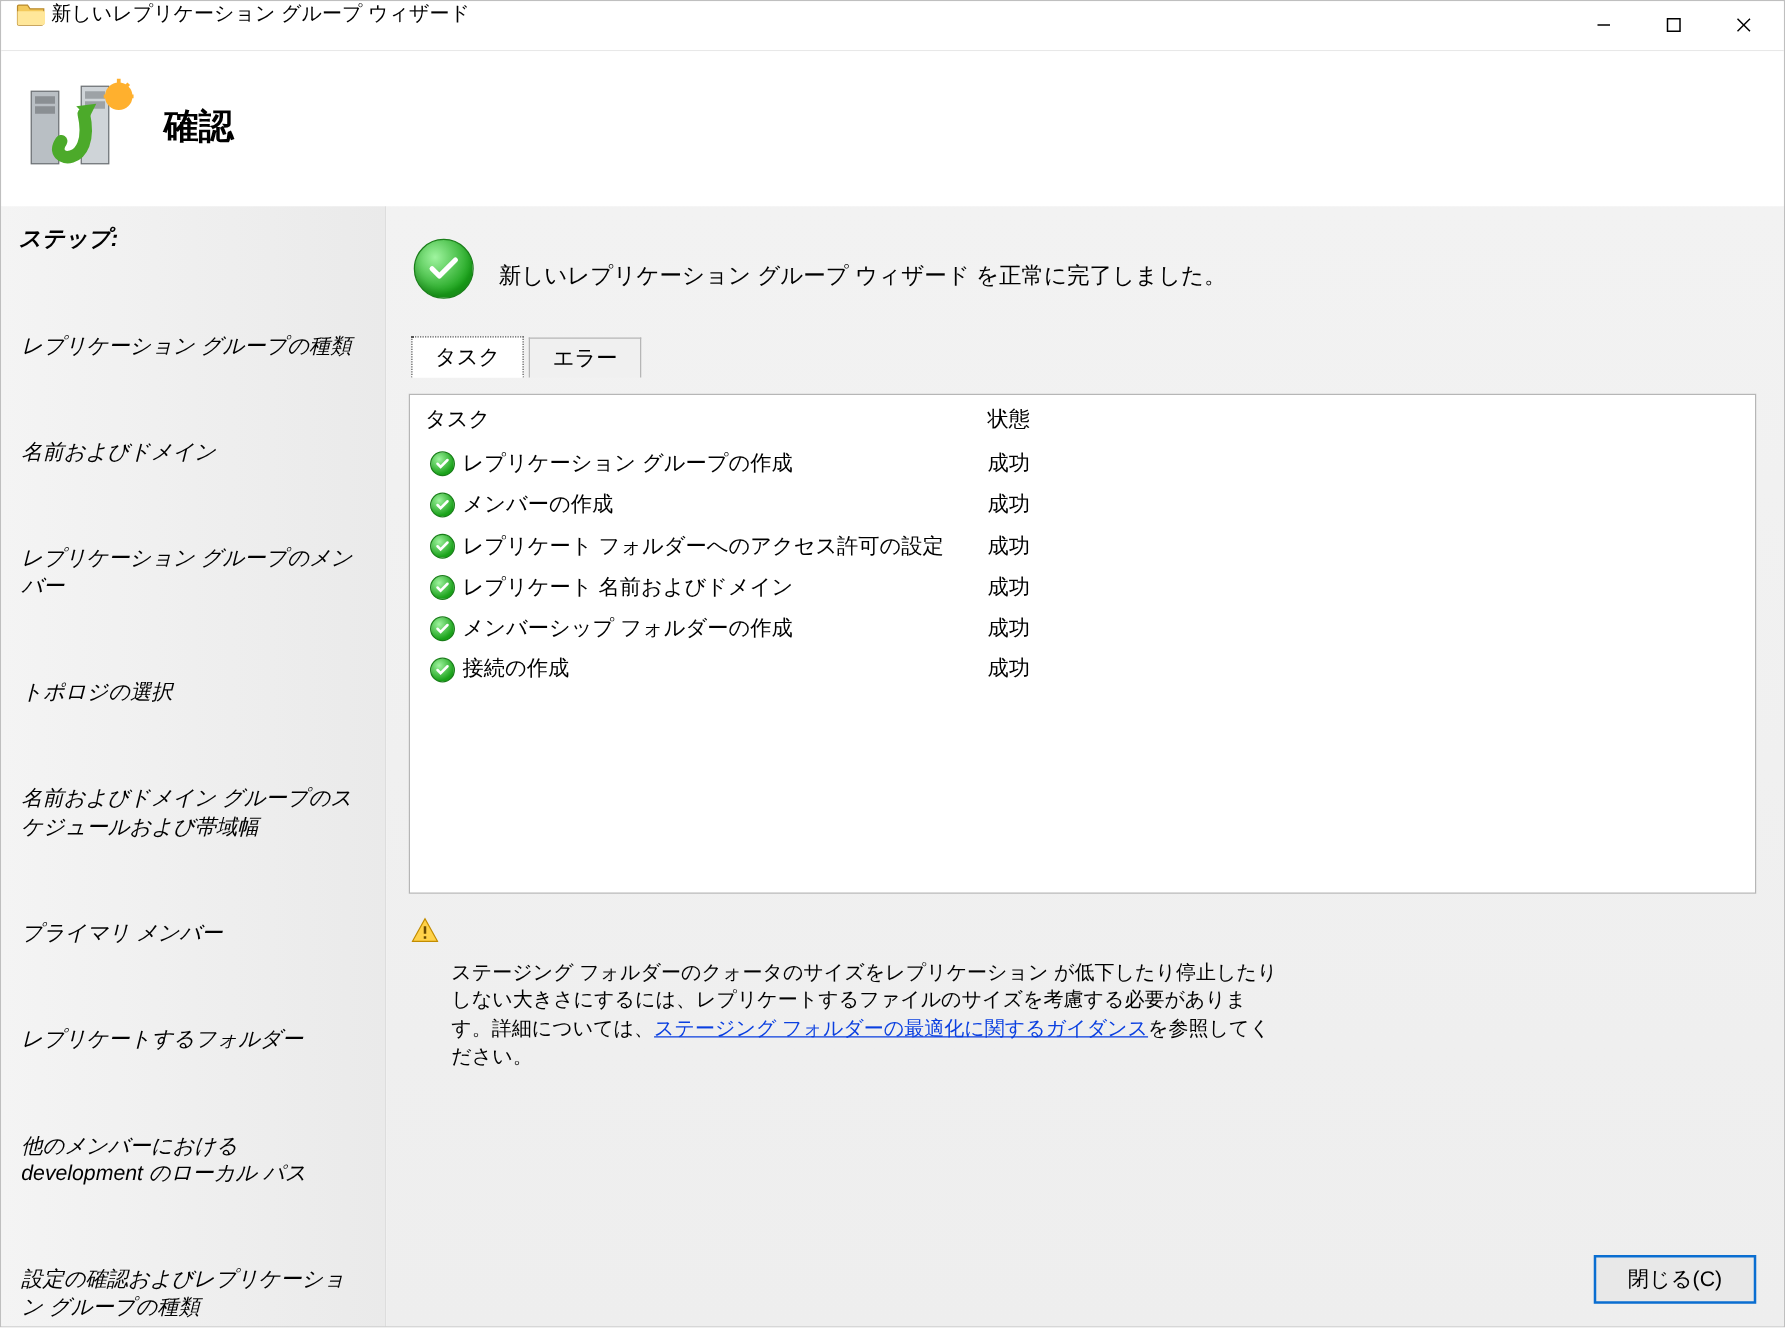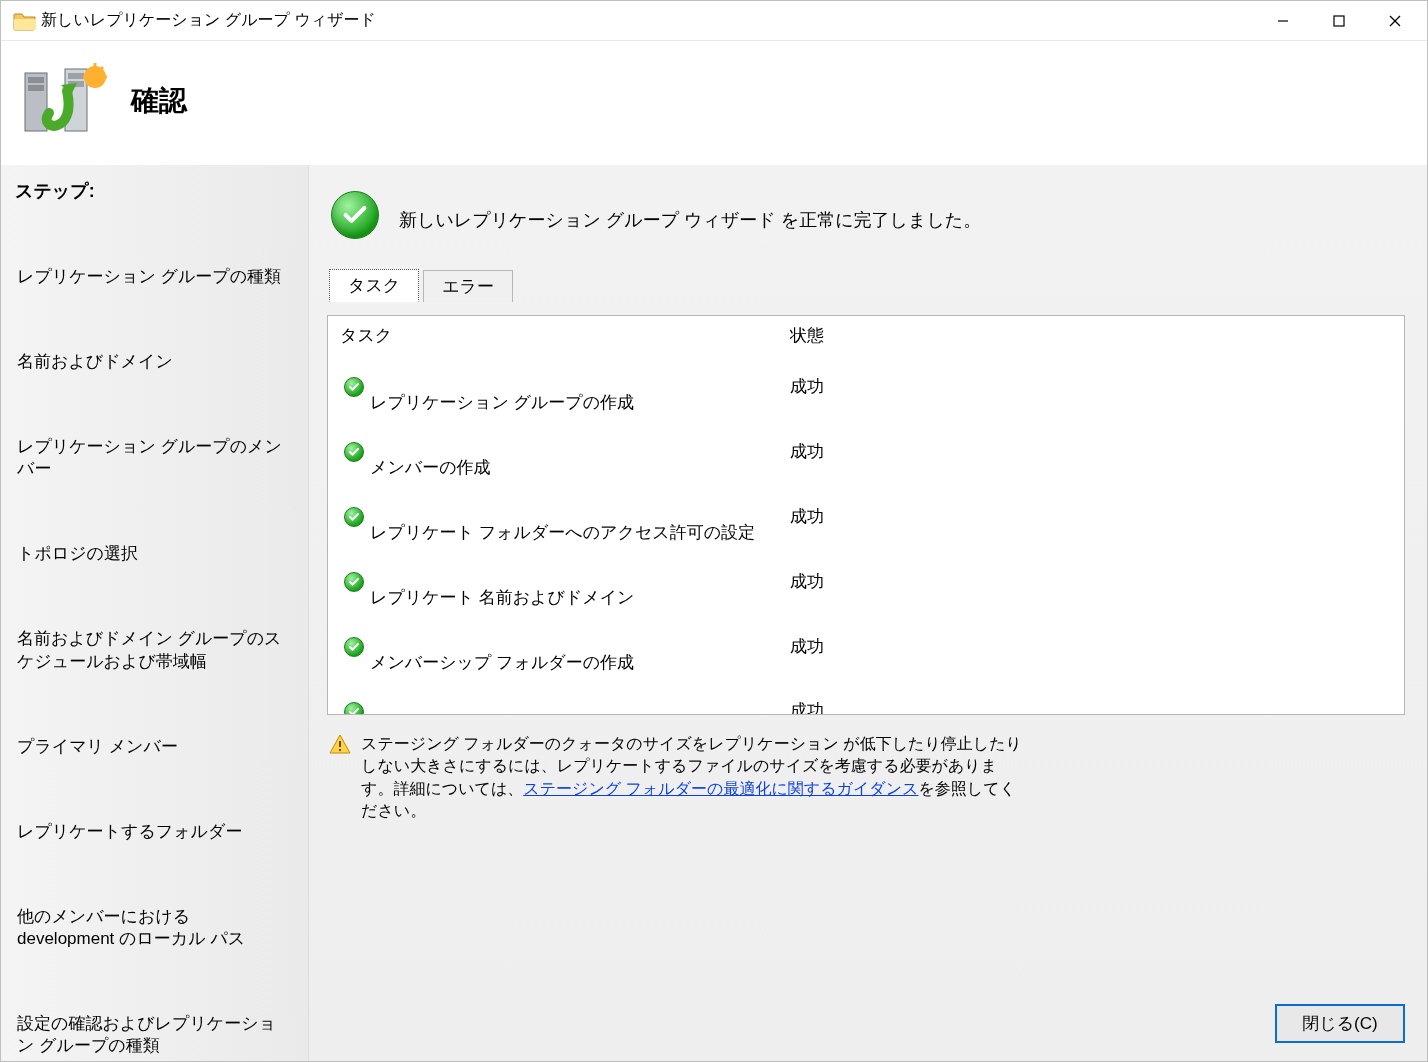--- a/index.html
+++ b/index.html
@@ -7,39 +7,39 @@
   font-family: "Yu Gothic UI", "Meiryo", "MS PGothic", sans-serif;
   font-size: 15px;
   background: #fff;
   width: 1428px;
   height: 1062px;
   overflow: hidden;
   color: #000;
 }
 .window { display:flex; flex-direction:column; height:100%; border:1px solid #bfbfbf; }
 .titlebar {
-  display:flex; align-items:center; height:40px;
+  display:flex; height:40px;
   padding:0 4px 0 12px; background:#fff; border-bottom:1px solid #e8e8e8;
 }
 .titlebar .title { flex:1; font-size:16px; padding-left:4px; }
 .win-controls { display:flex; }
 .win-btn { width:56px; height:38px; display:flex; align-items:center; justify-content:center; cursor:default; }
 .win-btn svg { width:14px; height:14px; }
 .header-area {
   display:flex; align-items:center; gap:24px; padding:20px 20px 24px 16px;
   background:#fff;
 }
 .wizard-icon { width:90px; height:80px; display:flex; align-items:center; justify-content:center; }
 .page-title { font-size:28px; font-weight:700; }
 .content { display:flex; flex:1; min-height:0; }
 .sidebar {
   width:308px; flex:none;
   background:linear-gradient(to right,#f4f4f4,#eaeaea);
   border-right:1px solid #ddd;
-  display:flex; flex-direction:column; gap:12px; padding: 8px 10px;
+  display:flex; flex-direction:column; gap:12px; padding: 8px 10px; font-style: italic;
 }
 .steps-heading { font-size:18px; font-weight:700; padding:6px 4px; }
 .step-item { font-size:17px; line-height:1.3; padding:6px 6px; cursor:default;margin-top:39px; }
 .step-item.active { font-weight:700; }
 .main {
   flex:1; display:flex; flex-direction:column;
   background:linear-gradient(#f2f2f2,#eeeeee);
   padding:20px 22px 18px 18px;
   gap:14px;
 }
@@ -68,25 +68,25 @@
 .col-status { flex:1; }
 .task-rows { padding:2px 12px 10px 12px; display:flex; flex-direction:column; gap:4px; }
 .task-row { display:flex; align-items:center; font-size:17px; line-height:1.7; }
 .task-row .icon-cell { width:28px; display:flex; justify-content:center; }
 .check-sm {
   width:20px; height:20px; border-radius:50%;
   background:radial-gradient(circle at 35% 30%, #9ff49f, #1aa21a 70%);
   border:1px solid #1a7e1a; display:flex; align-items:center; justify-content:center;
 }
 .check-sm svg { width:12px; height:12px; }
-.task-cell { flex:0 0 422px; padding-left:2px;margin-top:32px; }
+.task-cell { flex:0 0 422px; padding-left:2px; }
 .status-cell { flex:1; }
 .warning-box { display:flex; gap:10px; padding:4px 2px; max-width:700px;}
 .warn-icon { flex:none; width:22px; height:22px; }
-.warning-text { font-size:16px; line-height:1.4; }
+.warning-text { font-size:16px; line-height:1.4;margin-top:35px; }
 .warning-text a { color:#0a3fe0; text-decoration:underline; }
 .footer {
   margin-top:auto; display:flex; justify-content:flex-end; padding:10px 0 0 0;
 }
 .close-btn {
   min-width:130px; padding:6px 20px; font-size:17px;
   background:#e8e8e8; border:2px solid #0a6ed1; cursor:default;
   text-align:center;
 }
 .folder-icon { width:24px; height:20px; }

